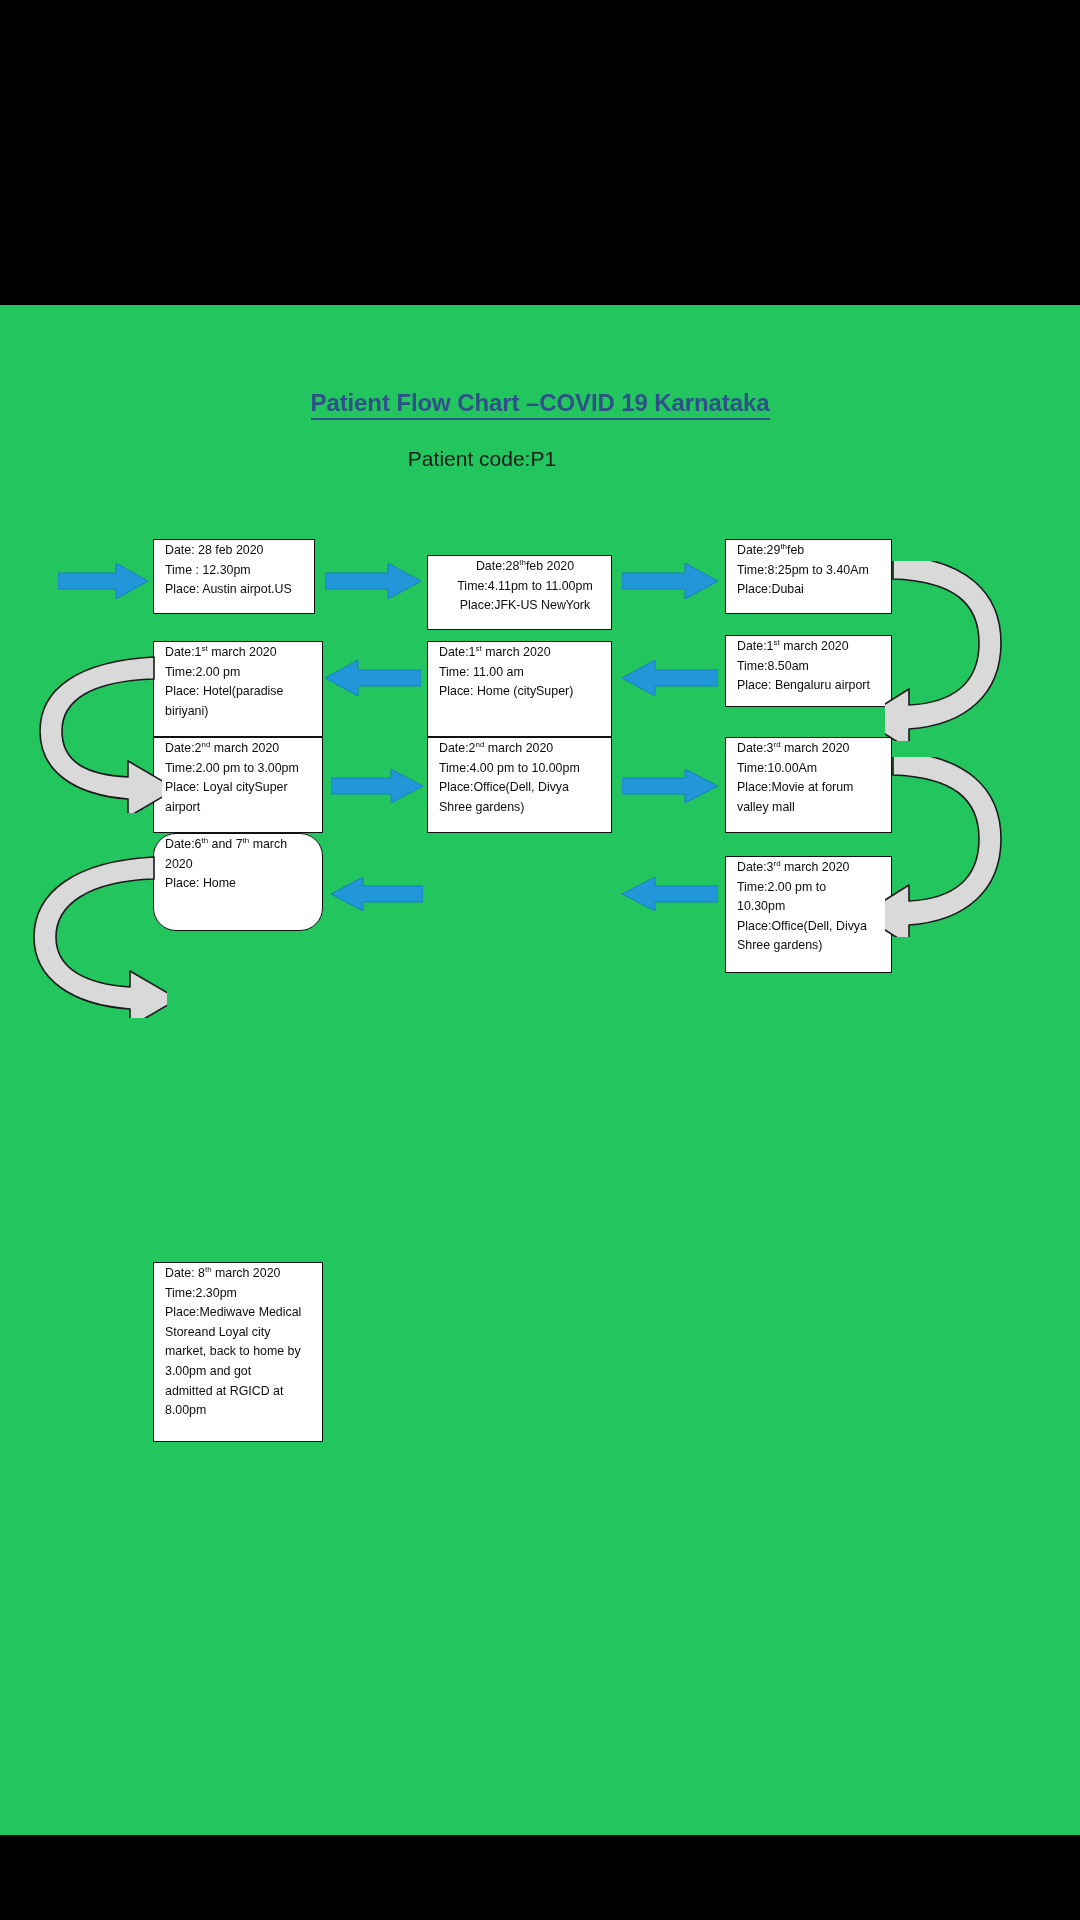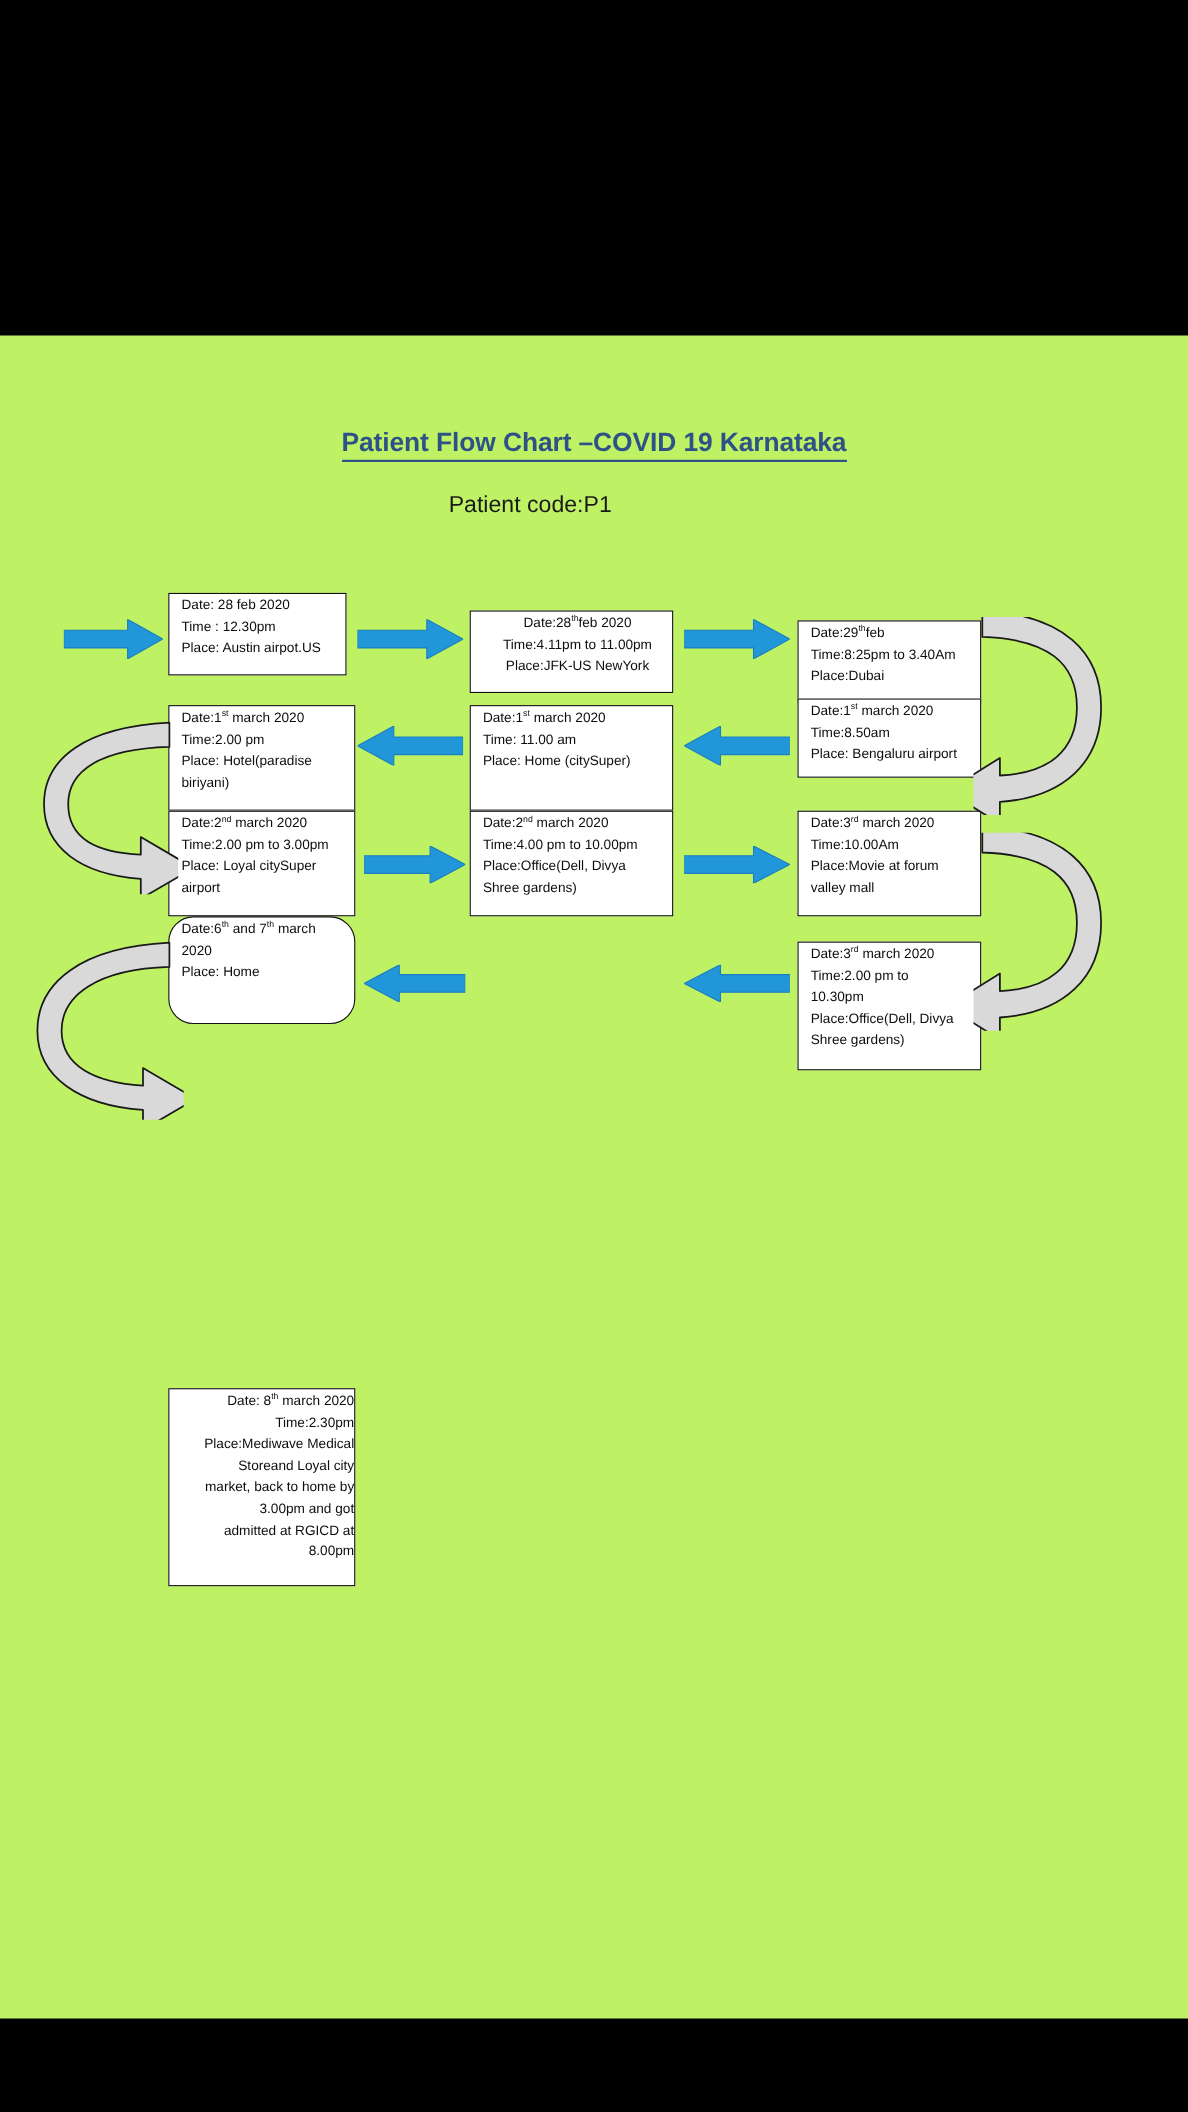--- a/index.html
+++ b/index.html
@@ -12,21 +12,21 @@
     height: 1920px;
     overflow: hidden;
     font-family: "Liberation Sans", sans-serif;
   }
   .page {
     position: absolute;
     left: 0;
     top: 305px;
     width: 1080px;
     height: 1530px;
-    background: #bef264;
+    background: #22c55e;
   }
   .doc {
     position: relative;
     width: 1080px;
     height: 1530px;
   }
 
   
   .title {
     position: absolute;
@@ -97,21 +97,21 @@
       <div class="ln">Time : 12.30pm</div>
       <div class="ln">Place: Austin airpot.US</div>
     </div>
 
     <div class="box" style="left:427px; top:250px; width:185px; height:75px;text-align:center;">
       <div class="ln">Date:28<sup>th</sup>feb 2020</div>
       <div class="ln">Time:4.11pm to 11.00pm</div>
       <div class="ln">Place:JFK-US NewYork</div>
     </div>
 
-    <div class="box" style="left:725px; top:234px; width:167px; height:75px;margin-top:25px;">
+    <div class="box" style="left:725px; top:234px; width:167px; height:75px;">
       <div class="ln">Date:29<sup>th</sup>feb</div>
       <div class="ln">Time:8:25pm to 3.40Am</div>
       <div class="ln">Place:Dubai</div>
     </div>
 
     <div class="box" style="left:153px; top:336px; width:170px; height:96px;">
       <div class="ln">Date:1<sup>st</sup> march 2020</div>
       <div class="ln">Time:2.00 pm</div>
       <div class="ln">Place: Hotel(paradise</div>
       <div class="ln">biriyani)</div>
@@ -158,21 +158,21 @@
 
 
     <div class="box" style="left:725px; top:551px; width:167px; height:117px;">
       <div class="ln">Date:3<sup>rd</sup> march 2020</div>
       <div class="ln">Time:2.00 pm to</div>
       <div class="ln">10.30pm</div>
       <div class="ln">Place:Office(Dell, Divya</div>
       <div class="ln">Shree gardens)</div>
     </div>
 
-    <div class="box" style="left:153px; top:957px; width:170px; height:180px; top:957px;text-align:right;">
+    <div class="box" style="left:153px; top:957px; width:170px; height:180px; top:957px;">
       <div class="ln">Date: 8<sup>th</sup> march 2020</div>
       <div class="ln">Time:2.30pm</div>
       <div class="ln">Place:Mediwave Medical</div>
       <div class="ln">Storeand Loyal city</div>
       <div class="ln">market, back to home by</div>
       <div class="ln">3.00pm and got</div>
       <div class="ln">admitted at RGICD at</div>
       <div class="ln">8.00pm</div>
     </div>
 

